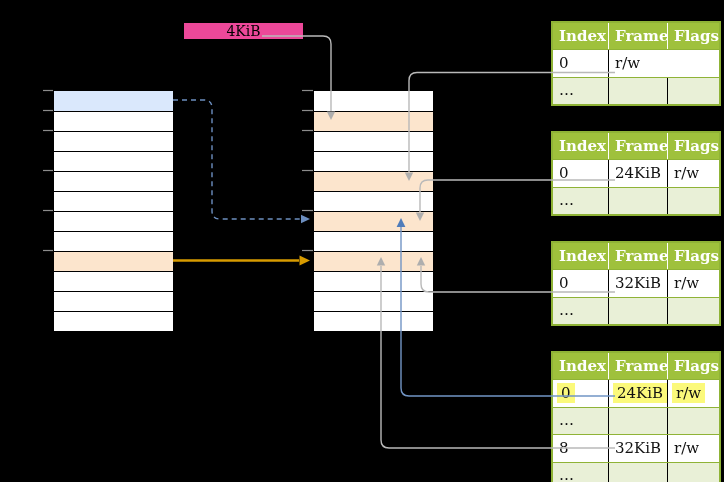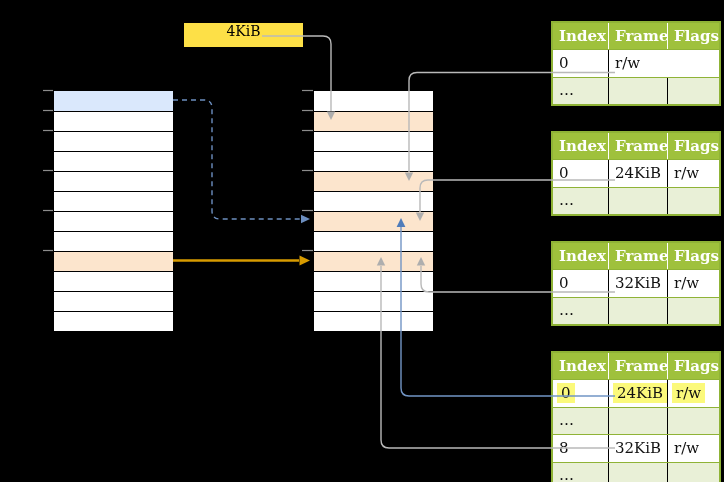--- a/index.html
+++ b/index.html
@@ -2,22 +2,22 @@
 <html><head>
 <meta charset="utf-8">
 <style>
   html,body{margin:0;padding:0;background:#000;}
   #canvas{
     position:relative;width:724px;height:482px;background:#000;overflow:hidden;
     font-family:"DejaVu Serif","Liberation Serif",serif;
   }
   
   .label4k{
-    position:absolute;left:184px;top:23px;width:119px;height:24px;
-    background:#fde047;color:#000;font-size:14px;line-height:17px;text-align:center;
+    position:absolute;left:184px;top:23px;width:119px;height:16px;
+    background:#ec4899;color:#000;font-size:14px;line-height:17px;text-align:center;
   }
   
   .mem{position:absolute;width:119px;border:1px solid #000;background:#000;}
   .mem .mrow{height:20px;box-sizing:border-box;background:#fff;border-top:1px solid #000;}
   .mem .mrow:first-child{border-top:none;}
   .mem .mrow.blue{background:#dae8fc;}
   .mem .mrow.peach{background:#fce5cd;}
   #vm{left:53px;top:90px;}
   #pm{left:313px;top:90px;}
   

